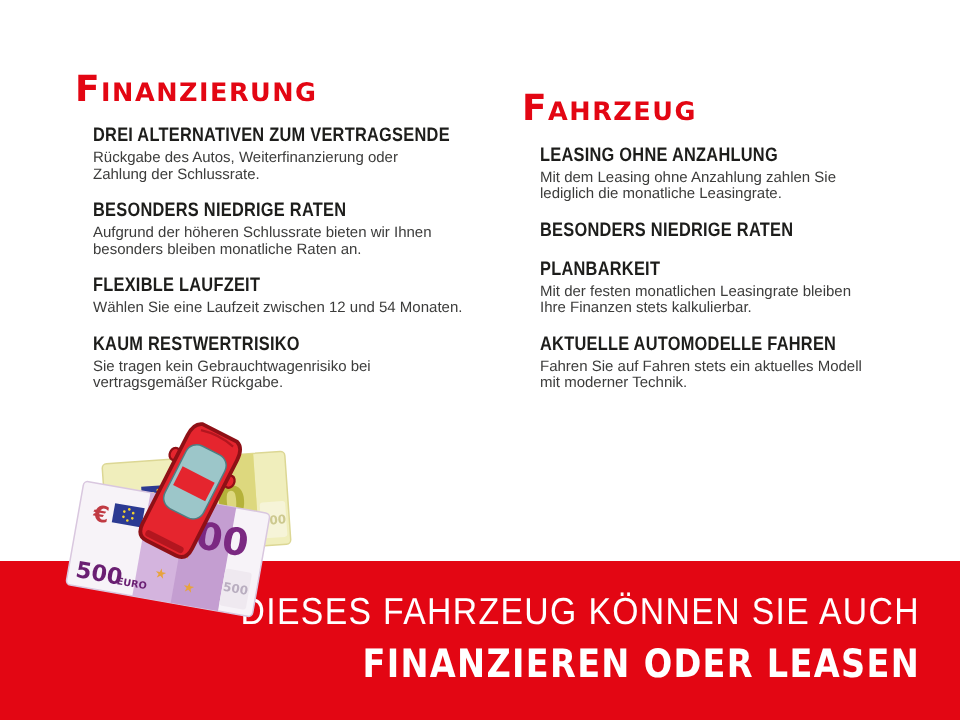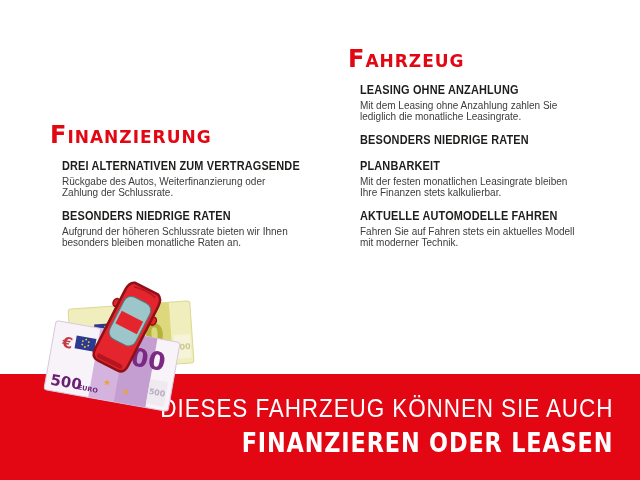--- a/index.html
+++ b/index.html
@@ -56,20 +56,29 @@
       <h1 class="col-title">Finanzierung</h1>
       <div class="sec">
         <h2>DREI ALTERNATIVEN ZUM VERTRAGSENDE</h2>
         <p>Rückgabe des Autos, Weiterfinanzierung oder
 Zahlung der Schlussrate.</p>
       </div>
       <div class="sec">
         <h2>BESONDERS NIEDRIGE RATEN</h2>
         <p>Aufgrund der höheren Schlussrate bieten wir Ihnen
 besonders bleiben monatliche Raten an.</p>
+      </div>
+      <div class="sec">
+        <h2>FLEXIBLE LAUFZEIT</h2>
+        <p>Wählen Sie eine Laufzeit zwischen 12 und 54 Monaten.</p>
+      </div>
+      <div class="sec">
+        <h2>KAUM RESTWERTRISIKO</h2>
+        <p>Sie tragen kein Gebrauchtwagenrisiko bei
+vertragsgemäßer Rückgabe.</p>
       </div>
     </section>
 
     <section class="col">
       <h1 class="col-title">Fahrzeug</h1>
       <div class="sec">
         <h2>LEASING OHNE ANZAHLUNG</h2>
         <p>Mit dem Leasing ohne Anzahlung zahlen Sie
 lediglich die monatliche Leasingrate.</p>
       </div>

